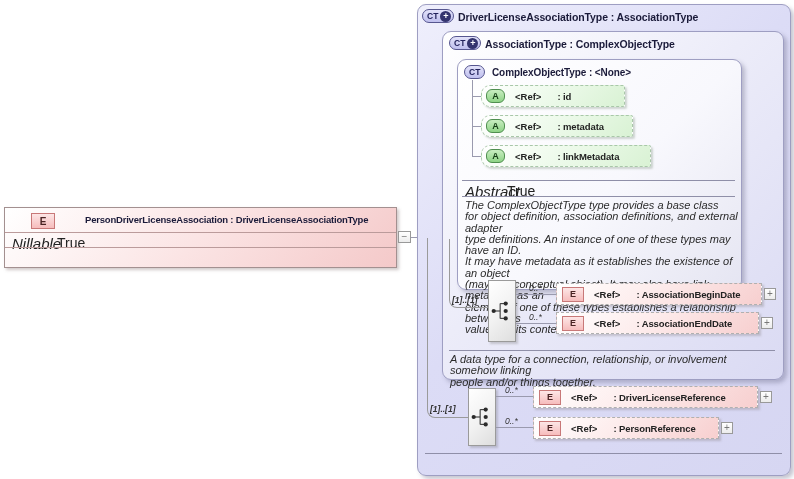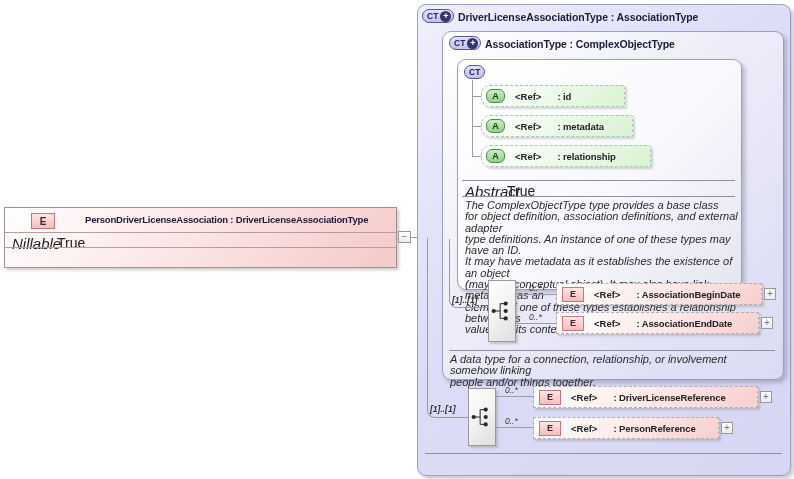--- a/index.html
+++ b/index.html
@@ -67,40 +67,41 @@
       <span class="ct-badge" style="left:6px;top:4px;">
         <span class="ct-txt">CT</span>
         <span class="ct-plus">+</span>
       </span>
       <span class="hdr-title" style="left:42px;top:6px;text-align:center;">AssociationType : ComplexObjectType</span>
 
       <div class="tbox cot-fill" style="left:14px;top:27px;width:283px;height:229px;">
         <span class="ct-badge" style="left:6px;top:5px;padding:0 4px;">
           <span class="ct-txt">CT</span>
         </span>
+        <span class="hdr-title" style="left:34px;top:7px;font-size:10px;">ComplexObjectType : &lt;None&gt;</span>
 
         <div class="vl" style="left:14px;top:20px;height:76px;"></div>
         <div class="hl" style="left:14px;top:36px;width:9px;"></div>
         <div class="hl" style="left:14px;top:66px;width:9px;"></div>
         <div class="hl" style="left:14px;top:96px;width:9px;"></div>
 
         <div class="abox" style="left:23px;top:25px;width:144px;">
           <span class="a-badge">A</span>
           <span class="ref-lbl">&lt;Ref&gt;</span>
           <span class="mem-name">: id</span>
         </div>
         <div class="abox" style="left:23px;top:55px;width:152px;">
           <span class="a-badge">A</span>
           <span class="ref-lbl">&lt;Ref&gt;</span>
           <span class="mem-name">: metadata</span>
         </div>
         <div class="abox" style="left:23px;top:85px;width:170px;">
           <span class="a-badge">A</span>
           <span class="ref-lbl">&lt;Ref&gt;</span>
-          <span class="mem-name">: relationship</span>
+          <span class="mem-name">: linkMetadata</span>
         </div>
 
         <div class="hl" style="left:4px;top:120px;width:273px;background:#8f8fa8;"></div>
         <span class="kv-label" style="left:7px;top:123px;">Abstract</span>
         <span class="kv-value" style="left:49px;top:123px;">True</span>
         <div class="hl" style="left:4px;top:136px;width:273px;background:#8f8fa8;"></div>
         <span class="desc" style="left:7px;top:140px;right:3px;">The ComplexObjectType type provides a base class
 for object definition, association definitions, and external adapter
 type definitions. An instance of one of these types may have an ID.
 It may have metadata as it establishes the existence of an object

